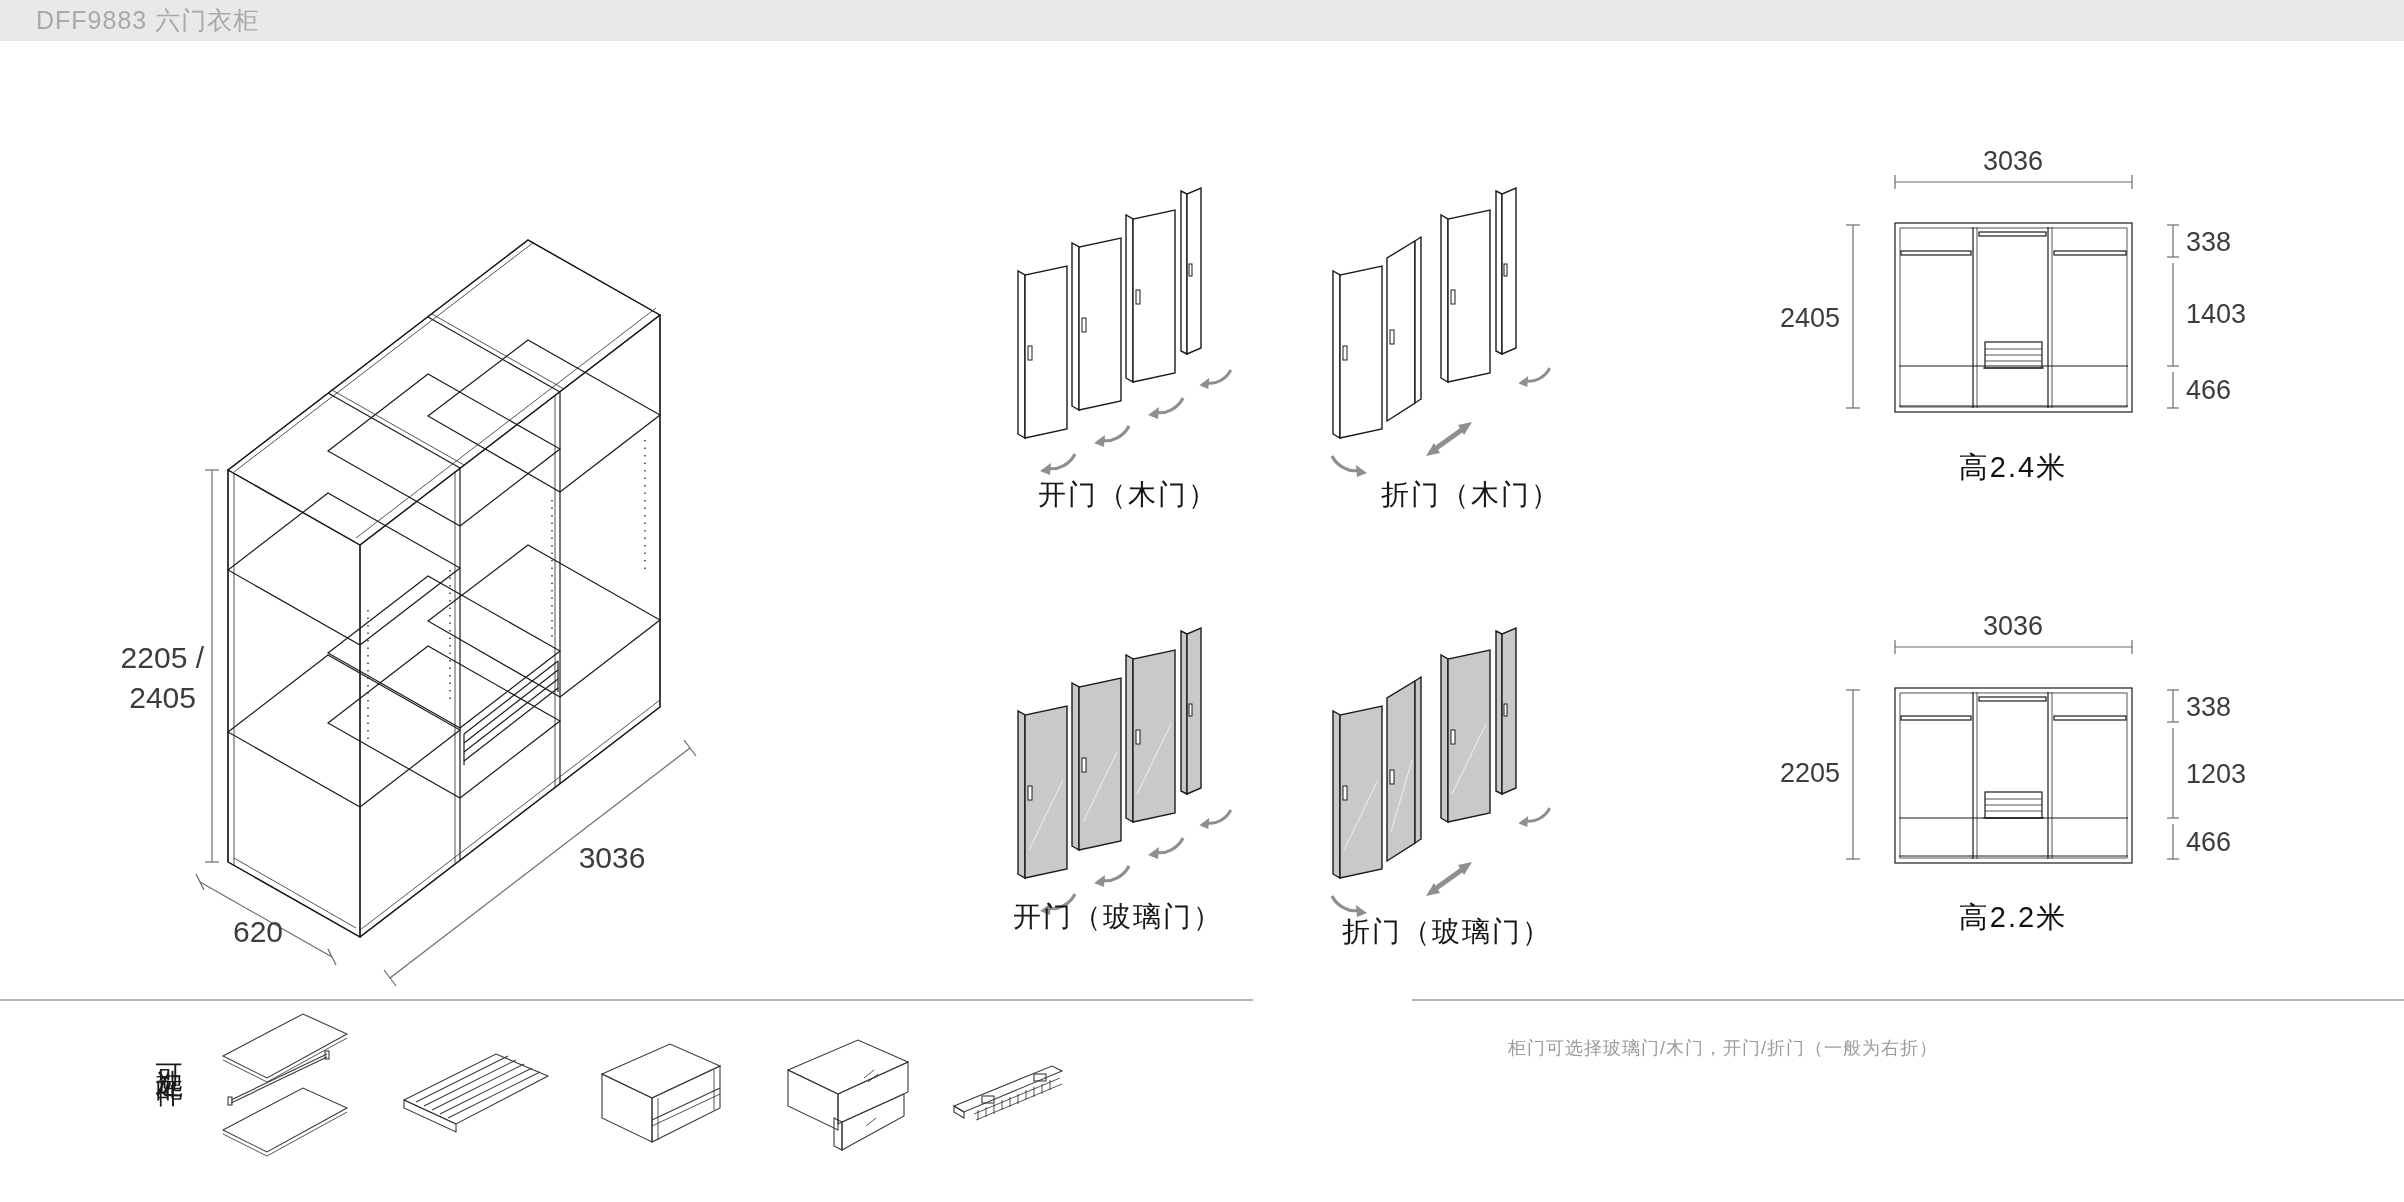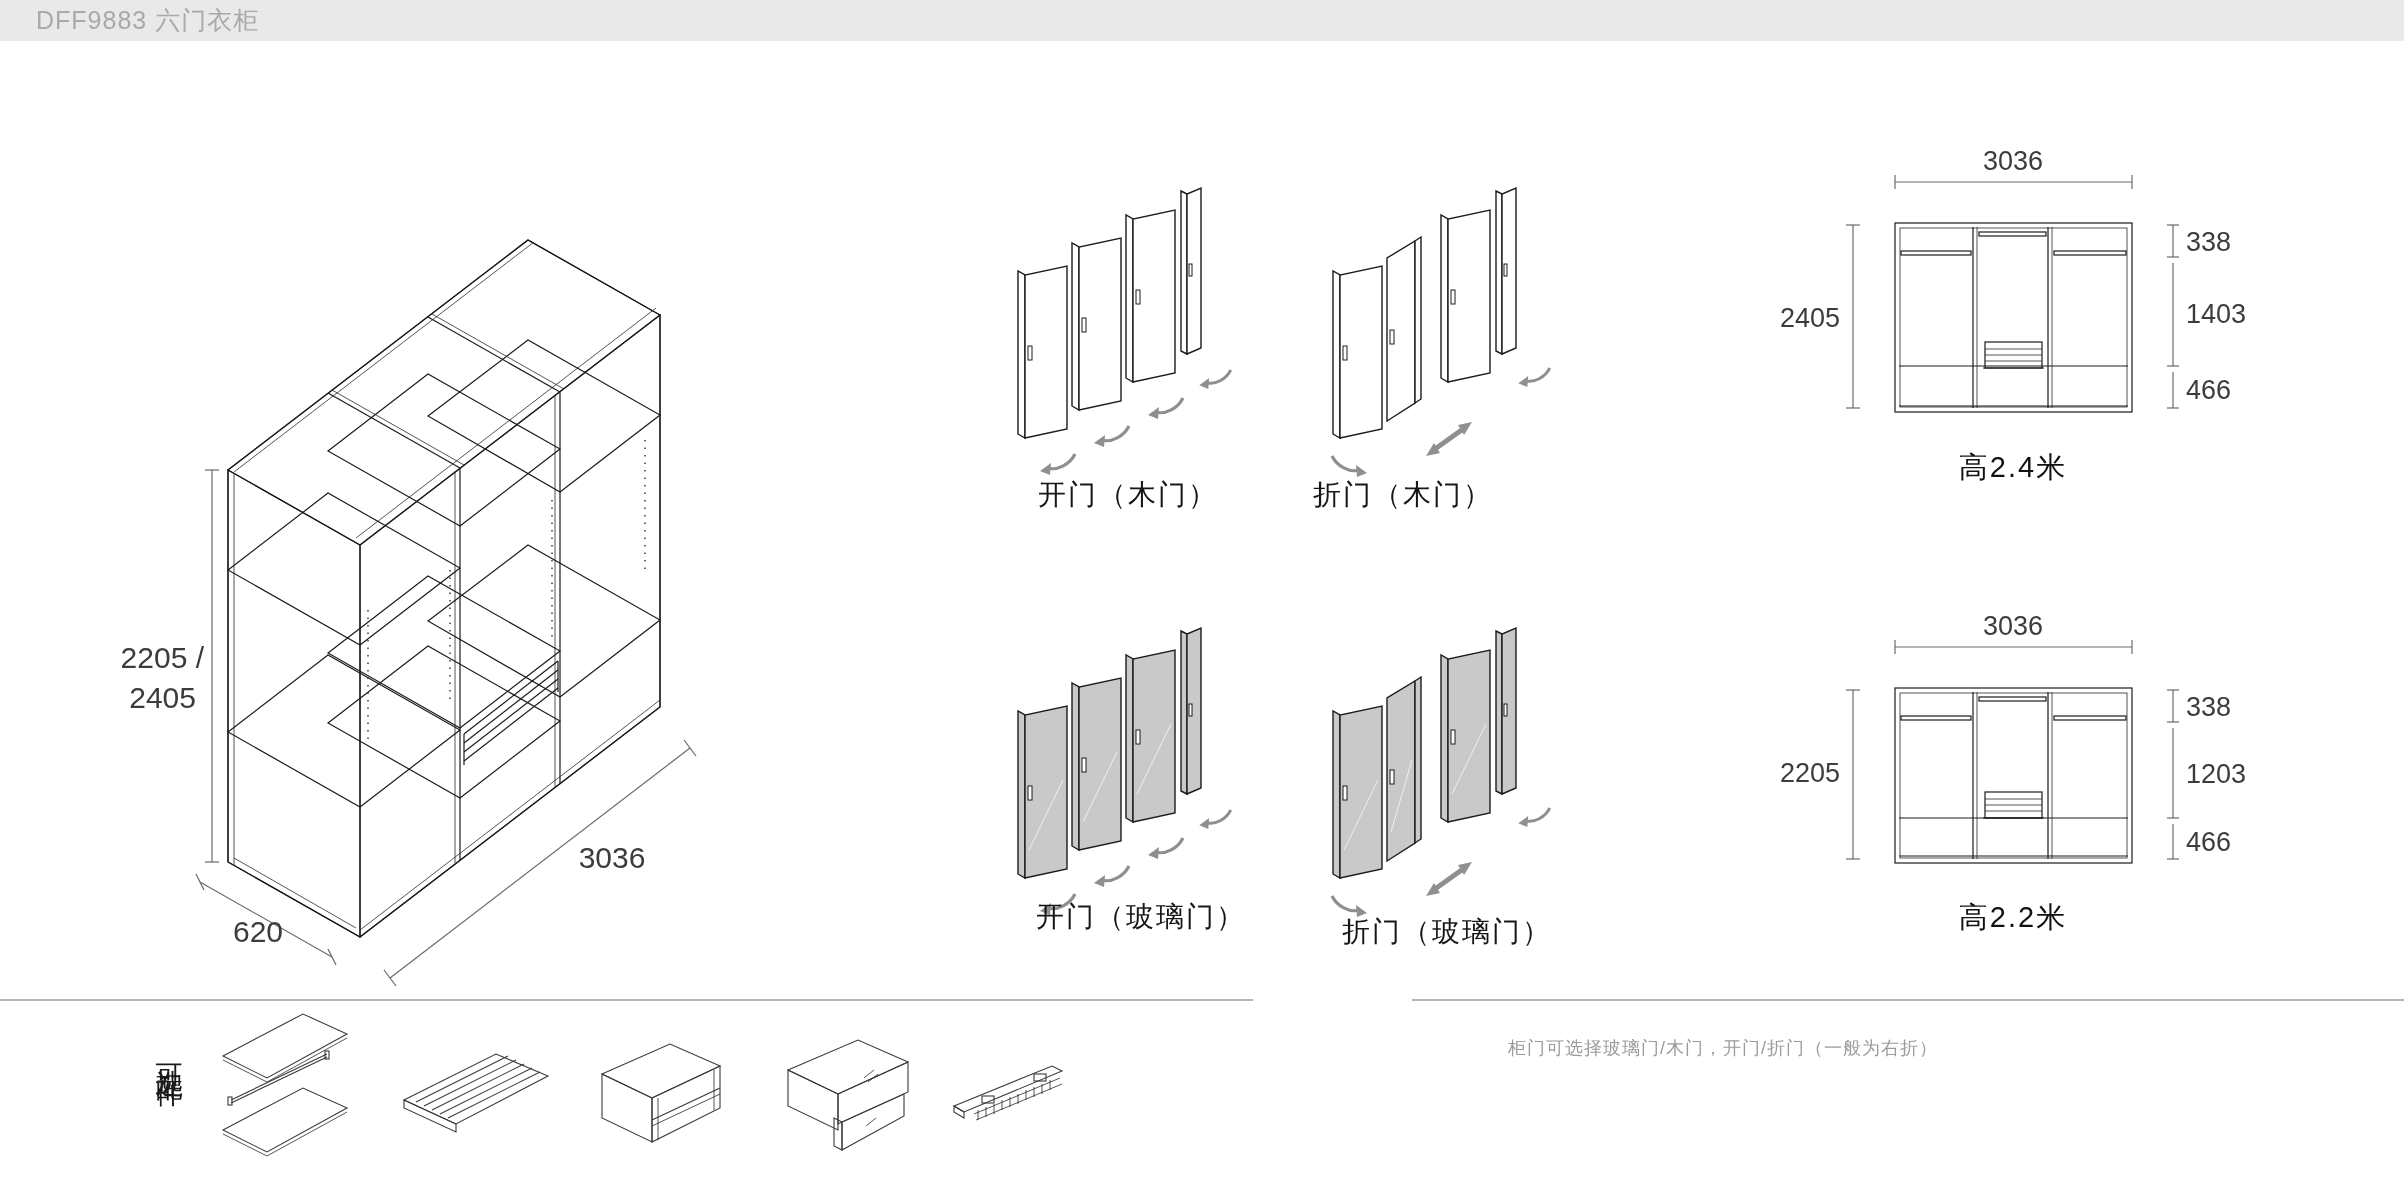--- a/index.html
+++ b/index.html
@@ -210,22 +210,22 @@
       <polygon class="glass" points="166,211 172,214 172,54 166,51"></polygon>
       <polygon class="glass" points="172,214 186,208 186,48 172,54"></polygon>
       <rect class="handle" x="174" y="124" width="3" height="12"></rect>
     </g>
     <use href="#swing" transform="translate(24,316) scale(-1,1)"></use>
     <use href="#dblarrow" transform="translate(96,316)"></use>
     <use href="#swing" transform="translate(200,228) scale(0.9)"></use>
   </svg>
 
   <div class="door-label" style="left:1038px;top:476px">开门（木门）</div>
-  <div class="door-label" style="left:1313px;top:476px">折门（木门）</div>
-  <div class="door-label" style="left:1036px;top:898px">开门（玻璃门）</div>
+  <div class="door-label" style="left:1381px;top:476px">折门（木门）</div>
+  <div class="door-label" style="left:1013px;top:898px">开门（玻璃门）</div>
   <div class="door-label" style="left:1342px;top:913px">折门（玻璃门）</div>
 
   <svg class="abs" style="left:1770px;top:140px" width="500" height="360" viewBox="0 0 500 360">
     <rect class="ln" x="125" y="83" width="237" height="189" fill="#fff" stroke-width="1.6"></rect>
     <rect class="lnthin" x="130" y="88" width="227" height="179"></rect>
     <line class="ln" x1="203" y1="87" x2="203" y2="268"></line>
       <line class="lnthin" x1="207" y1="87" x2="207" y2="268"></line>
     <line class="ln" x1="278" y1="87" x2="278" y2="268"></line>
       <line class="lnthin" x1="282" y1="87" x2="282" y2="268"></line>
 

